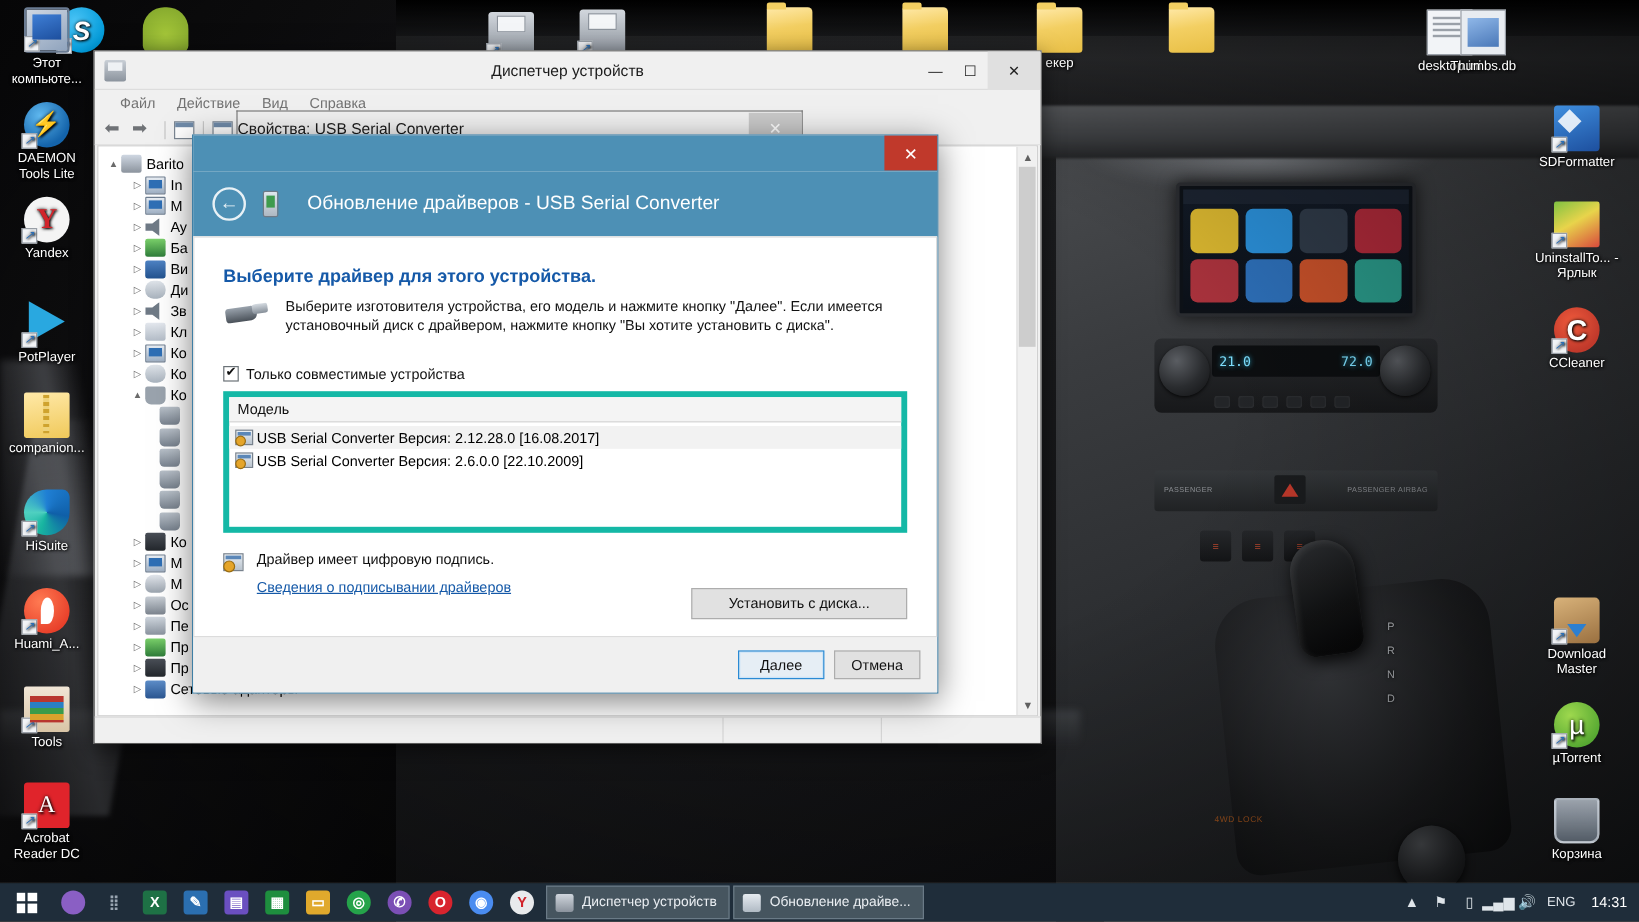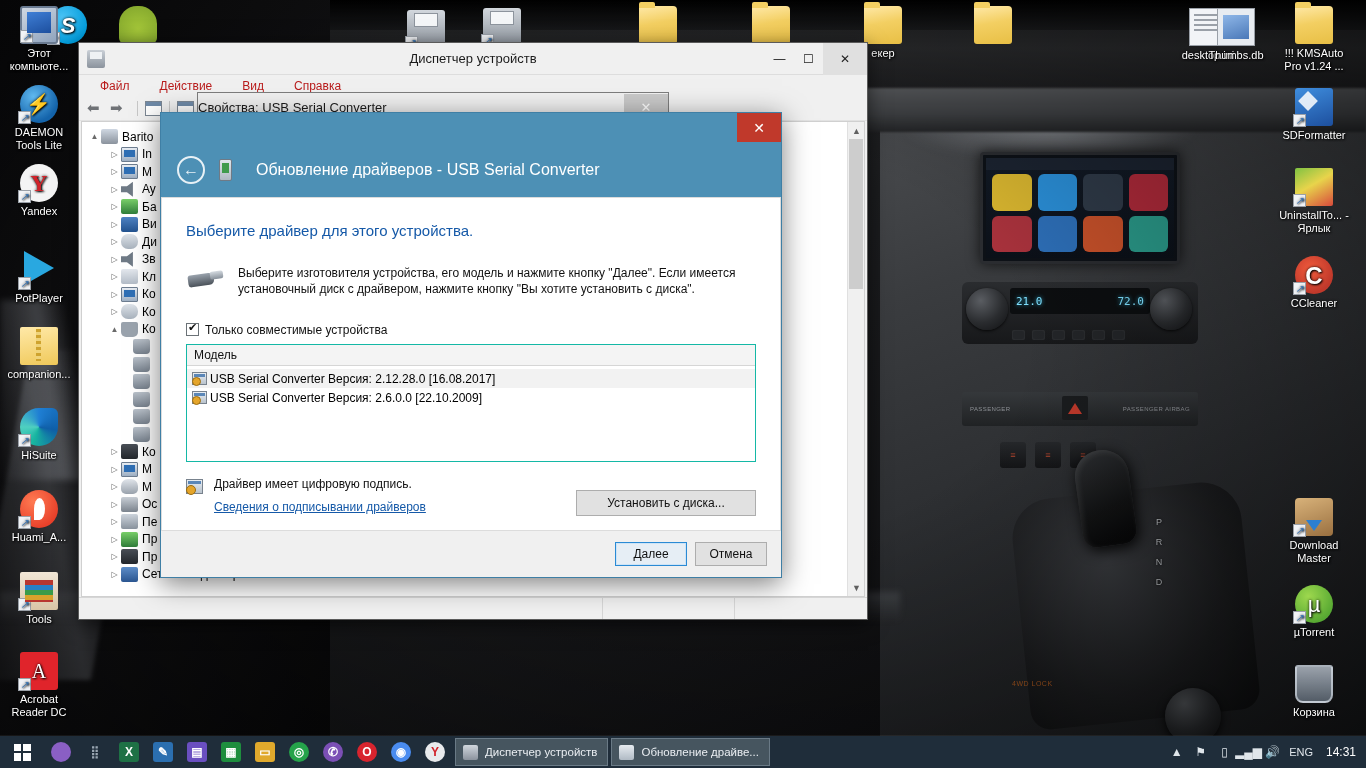--- a/index.html
+++ b/index.html
@@ -217,22 +217,22 @@
     background:linear-gradient(180deg,#c9cfd6,#8b939d); border-radius:2px;}
   .dm-title .app-ic::after{content:"";position:absolute;left:3px;top:2px;right:3px;height:7px;background:#eef1f4;}
   .dm-title .t-text {
     position:absolute; left:0; right:0; text-align:center; font-size:13px; color:#1b1b1b;
     pointer-events:none;
   }
   .dm-wbtns { margin-left:auto; display:flex; height:32px; }
   .dm-wbtn { width:29px; height:100%; display:flex; align-items:center; justify-content:center;
              font-size:12px; color:#222; }
   .dm-wbtn.close { width:44px; background:#e0e0e0; }
-  .dm-menubar { height:22px; display:flex; align-items:center; gap:12px; padding-left:12px;
-                font-size:12px; color:#b91c1c; background:#f0f0f0; }
+  .dm-menubar { height:22px; display:flex; align-items:center; gap:0; padding-left:12px;
+                font-size:12px; color:#737373; background:#f0f0f0; }
   .dm-menubar span { padding:2px 9px; }
   .dm-toolbar { height:24px; display:flex; align-items:center; gap:3px; padding-left:8px;
                 background:#f0f0f0; border-bottom:1px solid #e2e2e2; }
   .tb-ic { width:20px; height:18px; position:relative; }
   .tb-arrow { font-size:15px; color:#6f7276; line-height:1; }
   .tb-sep { width:1px; height:15px; background:#c6c6c6; margin:0 4px; }
   .tb-box { width:17px; height:15px; background:#fff; border:1px solid #7b8692; position:relative; }
   .tb-box::before { content:""; position:absolute; left:0; top:0; right:0; height:4px; background:#6f8aa8; }
   .tb-help { width:16px; height:16px; background:#1060c0; color:#fff; font-size:11px; font-weight:bold;
              display:flex; align-items:center; justify-content:center; }
@@ -294,32 +294,32 @@
   .wz-back {
     width:28px; height:28px; border-radius:50%; background:#4d90b5; border:2px solid #e8f1f6;
     color:#e8f1f6; display:flex; align-items:center; justify-content:center; font-size:16px; flex:none;
   }
   .wz-hicon { width:13px; height:22px; margin-left:14px; background:linear-gradient(180deg,#dfe6ec,#aeb8c2);
               border:1px solid #6f7a86; border-radius:2px; position:relative; flex:none; }
   .wz-hicon::after{content:"";position:absolute;left:2px;top:3px;right:2px;height:10px;background:#3f9b4d;}
   .wz-htext { margin-left:24px; font-size:16px; color:#ffffff; }
   .wz-pane { flex:1; background:#fff; border:1px solid #dcdcdc; margin:0; padding:24px 24px 0 24px;
              position:relative; display:flex; flex-direction:column; }
-  .wz-h1 { font-size:15px; color:#1559a8; margin-bottom:26px; }
+  .wz-h1 { font-size:15px; color:#1559a8; margin-bottom:8px;font-weight:bold; }
   .wz-introrow { display:flex; gap:14px; margin-bottom:26px; }
   .wz-usbicon { width:38px; height:28px; flex:none; position:relative; }
   .wz-usbicon::before{content:"";position:absolute;left:2px;top:9px;width:26px;height:12px;
     background:linear-gradient(180deg,#9aa3ad,#4a5159); border-radius:3px 5px 5px 3px; transform:rotate(-8deg);}
   .wz-usbicon::after{content:"";position:absolute;left:24px;top:6px;width:13px;height:8px;
     background:linear-gradient(180deg,#d5dbe1,#868f99); border-radius:2px; transform:rotate(-8deg);}
   .wz-p { font-size:12px; color:#111; line-height:16px; }
   .wz-chk { display:flex; align-items:flex-start; gap:6px; margin-bottom:7px; font-size:12px; color:#111; }
   .wz-chkbox { width:13px; height:13px; border:1px solid #6b7277; background:#fff; position:relative; flex:none; }
   .wz-chkbox::after { content:"✔"; position:absolute; left:1px; top:-3px; font-size:11px; color:#111; }
-  .wz-list { border:1px solid #14b8a6; background:#fff; height:118px; display:flex; flex-direction:column; }
+  .wz-list { border:5px solid #14b8a6; background:#fff; height:118px; display:flex; flex-direction:column; }
   .wz-list-head { height:21px; background:#f4f4f4; border-bottom:1px solid #d6d6d6;
                   display:flex; align-items:center; padding-left:7px; font-size:12px; color:#111; }
   .wz-list-body { flex:1; padding-top:3px; }
   .wz-row { display:flex; align-items:center; height:19px; padding-left:5px; font-size:12px; color:#000; }
   .wz-row.sel { background:#f2f2f2; }
   .wz-rowic { width:15px; height:13px; margin-right:3px; flex:none; position:relative;
               background:linear-gradient(180deg,#e9eef3,#b9c3cd); border:1px solid #78828d; }
   .wz-rowic::before{content:"";position:absolute;left:1px;top:1px;right:1px;height:3px;background:#5b87b8;}
   .wz-rowic::after{content:"";position:absolute;left:-1px;bottom:-2px;width:7px;height:7px;border-radius:50%;
                    background:#e5a52a;border:1px solid #9a6d12;}
@@ -527,24 +527,20 @@
       </span>
     <span class="lbl">Tools</span>
   </div>
   <div class="dicon" style="left:1px; top:652px;">
     <span class="glyph ic-acrobat">
         <i class="shortcut-arrow">↗</i>
       </span>
     <span class="lbl">Acrobat Reader DC</span>
   </div>
 
-  <div class="dicon" style="left:1276px; top:6px;">
-    <span class="glyph ic-folder"></span>
-    <span class="lbl">!!! KMSAuto Pro v1.24 ...</span>
-  </div>
   <div class="dicon" style="left:1276px; top:88px;">
     <span class="glyph ic-sd">
         <i class="shortcut-arrow">↗</i>
       </span>
     <span class="lbl">SDFormatter</span>
   </div>
   <div class="dicon" style="left:1276px; top:168px;">
     <span class="glyph ic-uninstall">
         <i class="shortcut-arrow">↗</i>
       </span>

